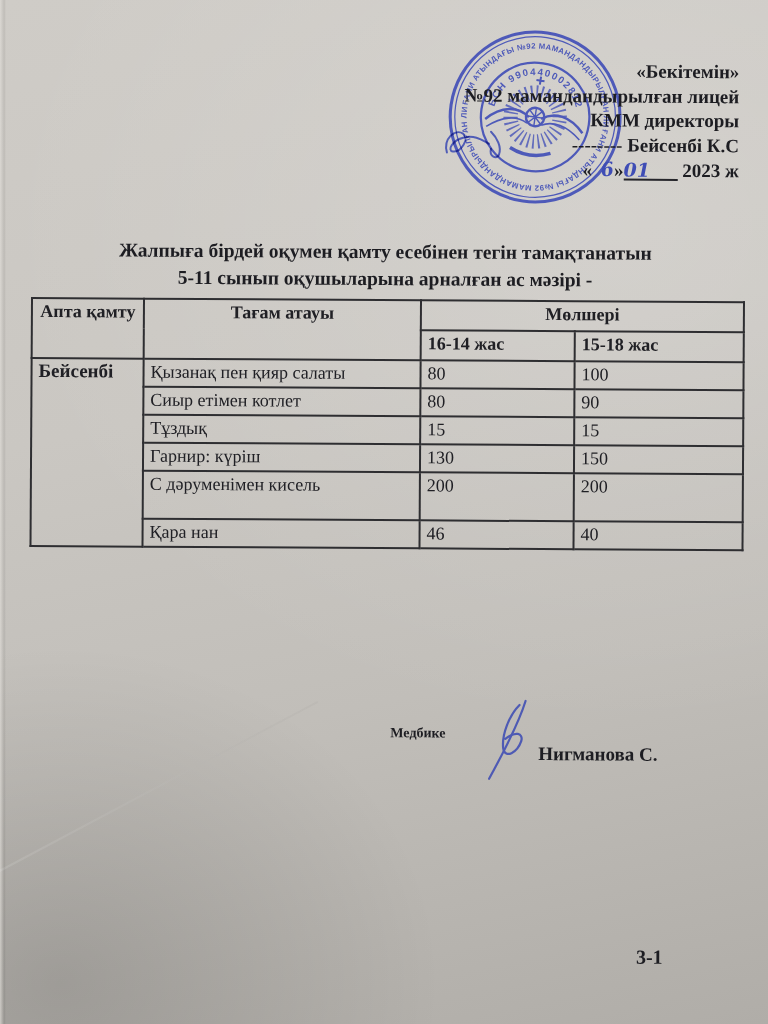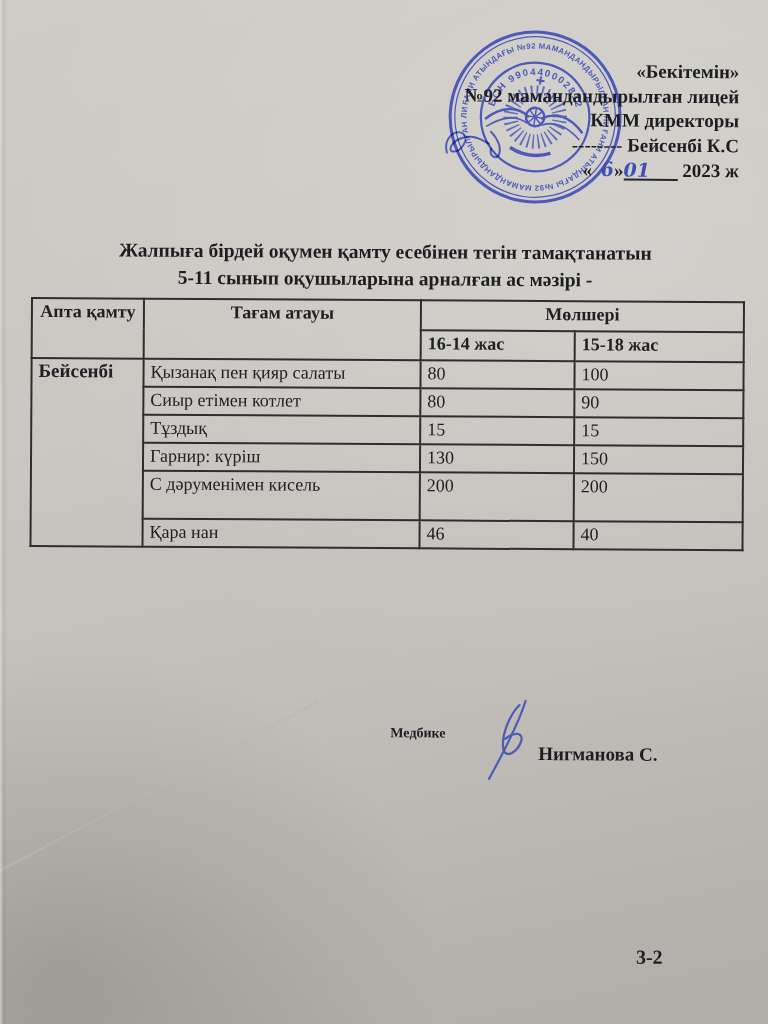--- a/index.html
+++ b/index.html
@@ -181,16 +181,16 @@
 
     <div class="nurse-label">Медбике</div>
     <svg class="sig sig-nurse" viewBox="0 0 64 92">
       <g fill="none" stroke="#4250b4" stroke-width="2.2" stroke-linecap="round" opacity=".9">
         <path d="M 14,88 C 28,62 44,30 50,10"></path>
         <path d="M 44,14 C 34,24 26,44 28,58 C 30,68 42,62 46,50 C 48,42 40,40 30,48"></path>
       </g>
     </svg>
     <div class="nurse-name">Нигманова С.</div>
 
-    <div class="pagenum">3-2</div>
+    <div class="pagenum">3-1</div>
 
   </div>
 </div>
 
 </body></html>

